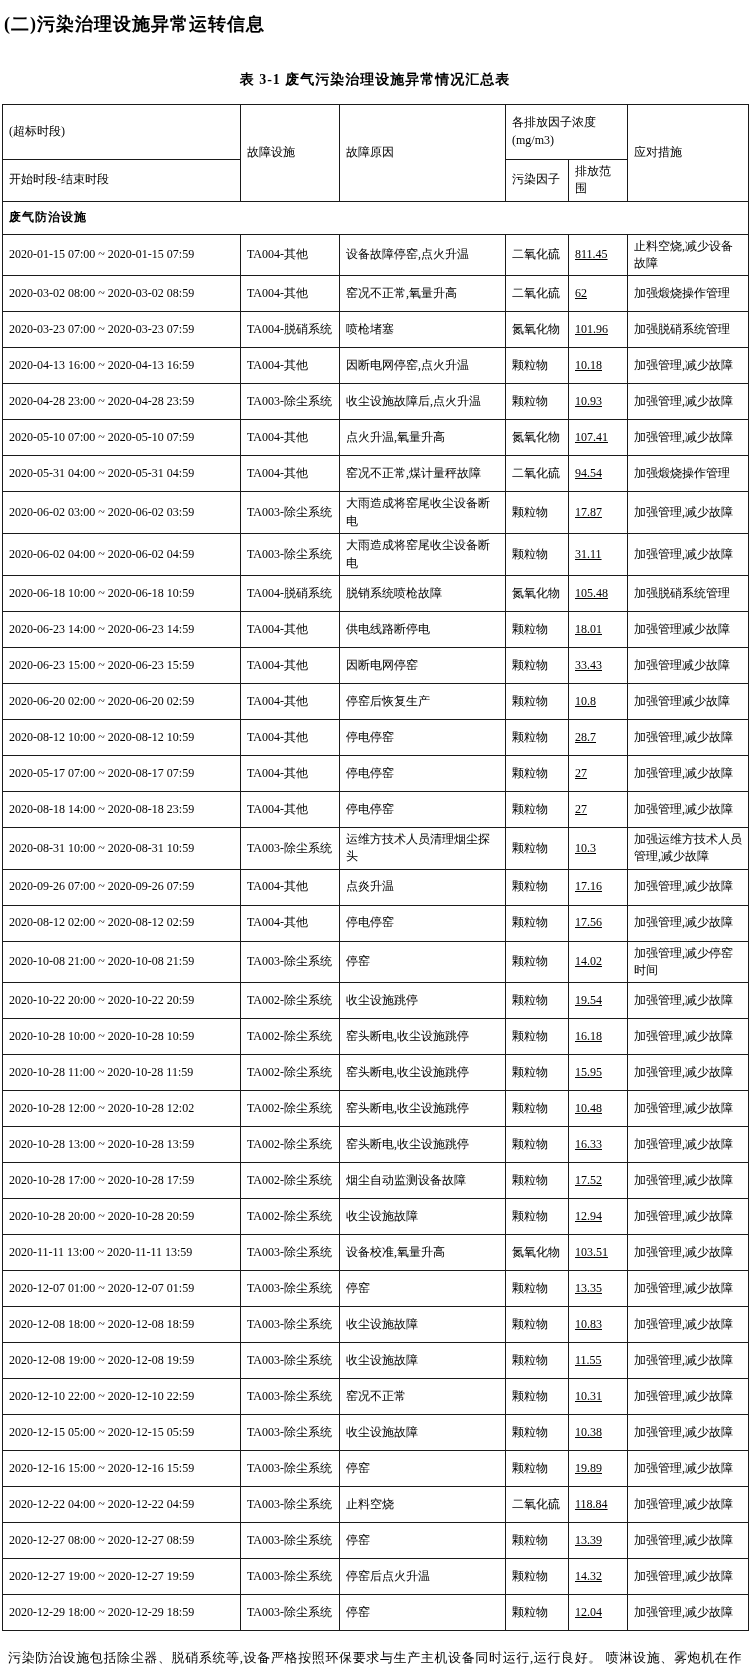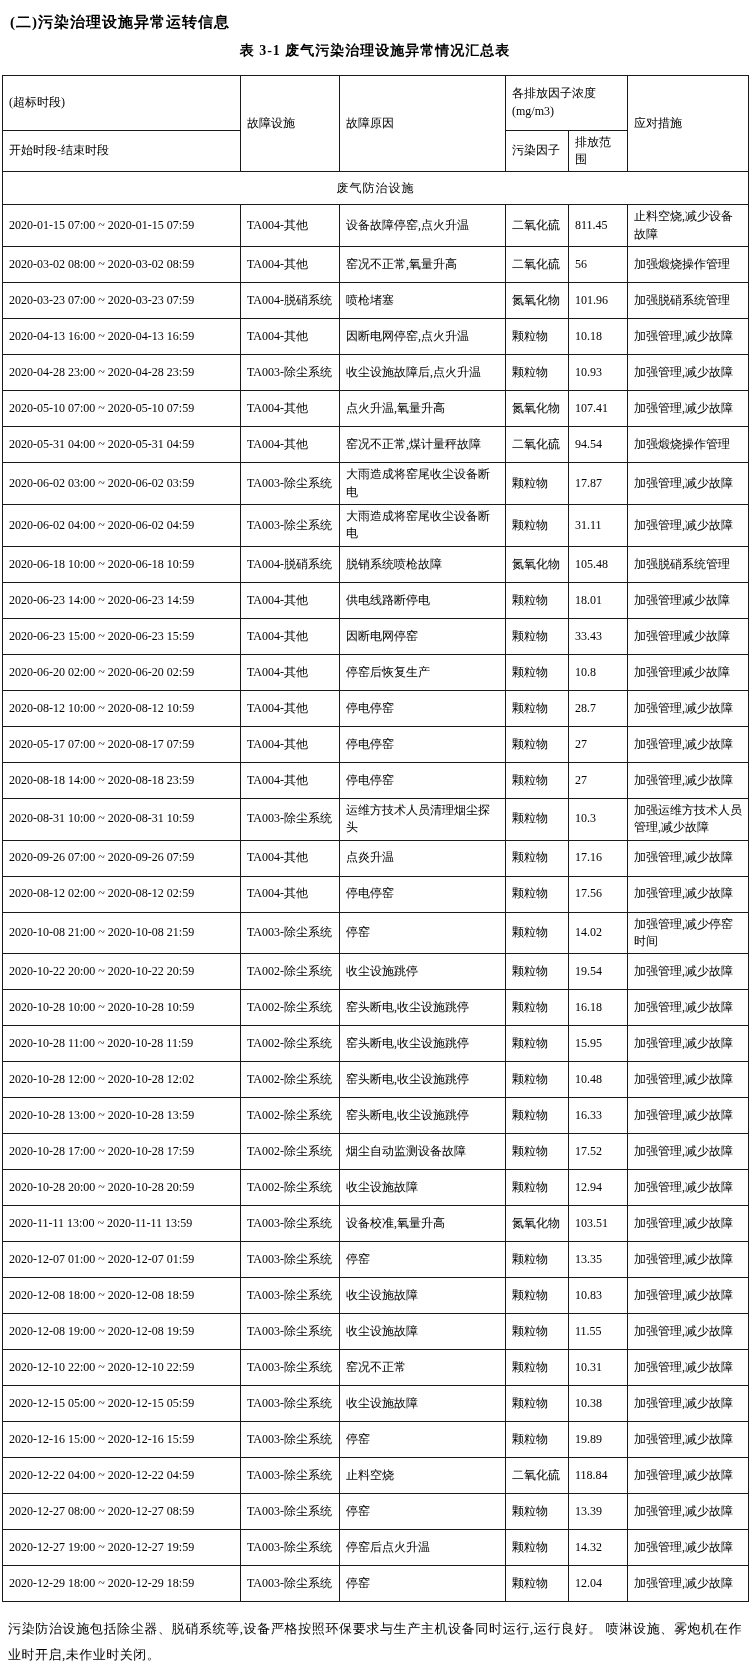--- a/index.html
+++ b/index.html
@@ -3,48 +3,48 @@
 <meta charset="utf-8">
 <style>
   html,body{margin:0;padding:0;background:#fff;color:#000;}
   body{
     width:750px;
     font-family:"Liberation Serif","DejaVu Serif",serif;
   }
   .page{width:750px;box-sizing:border-box;padding:8px 2px 10px 2px;}
 
   .sec-heading{
-    font-size:15px;font-weight:bold;letter-spacing:1px;
-    margin:4px 0 0 8px;line-height:1.4;
+    font-size:18px;font-weight:bold;letter-spacing:1px;
+    margin:4px 0 0 2px;line-height:1.4;
   }
   .table-caption{
     text-align:center;font-size:14px;font-weight:bold;letter-spacing:1px;
-    margin-top:8px;margin-bottom:14px;line-height:1.4;
+    margin-top:33px;margin-bottom:14px;line-height:1.4;
   }
 
   table.report{
     width:746px;margin:0 auto;border-collapse:collapse;table-layout:fixed;
     font-size:12px;
   }
   table.report th, table.report td{
     border:1px solid #1a1a1a;
     padding:3px 6px;
     vertical-align:middle;
     font-weight:normal;
     line-height:1.45;
     word-break:break-all;
     text-align:left;
   }
   th.c, td.c{text-align:center;}
   tr.hdr-top th{height:48px;}
   tr.hdr-sub th{height:30px;}
   th.th-pollutant{padding-right:14px;}
-  tr.section-row td{height:26px;text-align:center;letter-spacing:1px;}
+  tr.section-row td{height:26px;text-align:left;letter-spacing:1px;font-weight:bold;}
   tr.data-row td{height:29px;}
-  td.num{letter-spacing:0;}
+  td.num{letter-spacing:0;text-decoration:underline;}
 
   .sec-heading.bottom{margin-top:10px;}
   .conclusion{
     font-size:13px;line-height:2.0;letter-spacing:0.5px;
     margin:14px 6px 0 6px;text-align:justify;
   }
 </style>
 </head>
 <body>
 
@@ -90,21 +90,21 @@
     <td>设备故障停窑,点火升温</td>
     <td>二氧化硫</td>
     <td class="num">811.45</td>
     <td>止料空烧,减少设备故障</td>
   </tr>
         <tr class="data-row">
     <td>2020-03-02 08:00 ~ 2020-03-02 08:59</td>
     <td>TA004-其他</td>
     <td>窑况不正常,氧量升高</td>
     <td>二氧化硫</td>
-    <td class="num">56</td>
+    <td class="num">62</td>
     <td>加强煅烧操作管理</td>
   </tr>
         <tr class="data-row">
     <td>2020-03-23 07:00 ~ 2020-03-23 07:59</td>
     <td>TA004-脱硝系统</td>
     <td>喷枪堵塞</td>
     <td>氮氧化物</td>
     <td class="num">101.96</td>
     <td>加强脱硝系统管理</td>
   </tr>

